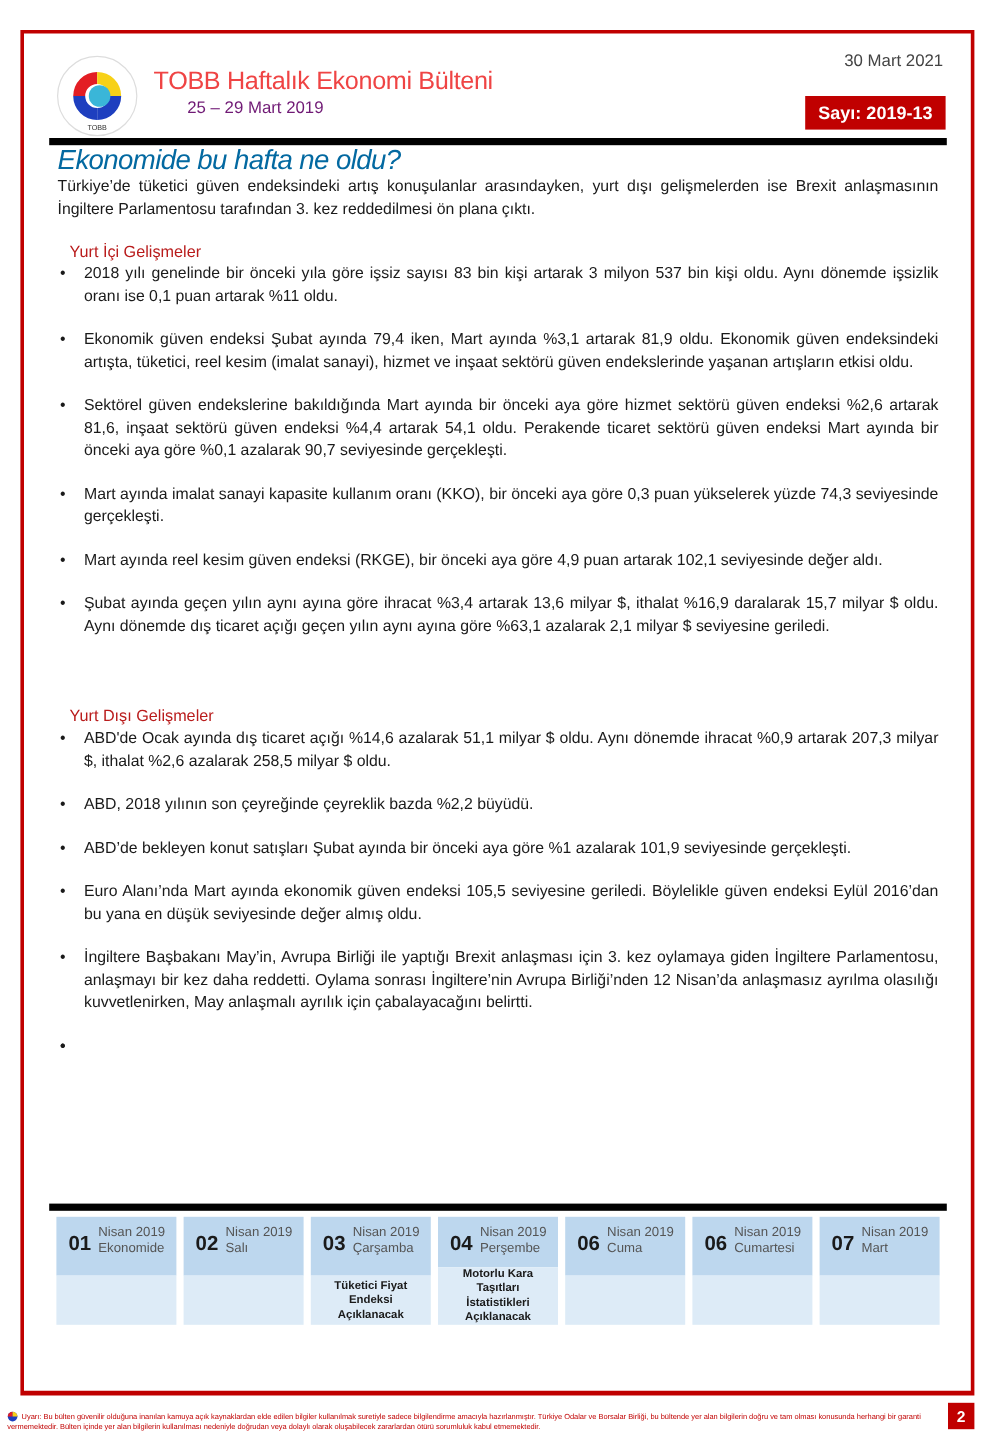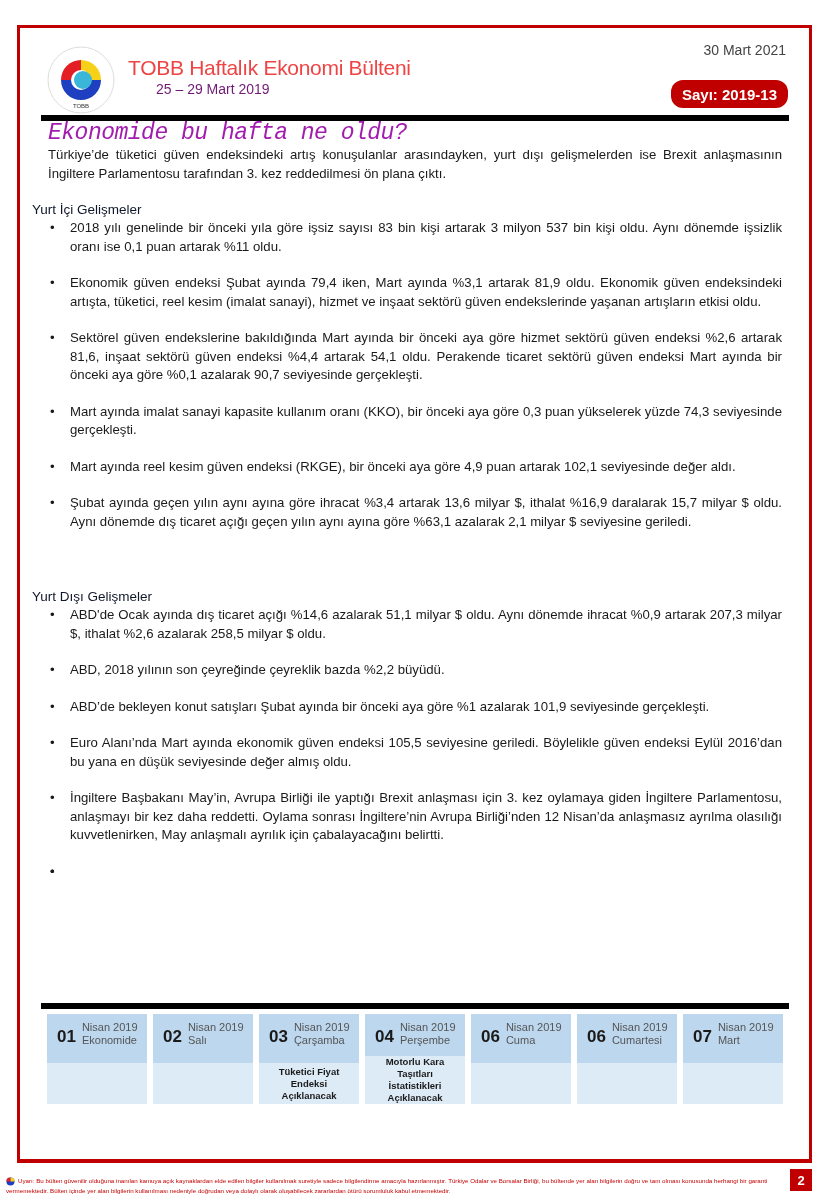--- a/index.html
+++ b/index.html
@@ -2,27 +2,27 @@
 <html><head>
 <meta charset="utf-8">
 <style>
   html, body { margin:0; padding:0; background:#ffffff; }
   body { width:831px; height:1200px; position:relative; overflow:hidden; font-family:"Liberation Sans", sans-serif; color:#1a1a1a; }
   .frame { position:absolute; left:17px; top:25px; width:795px; height:1138px; border:3px solid #c00000; border-bottom:4px solid #c00000; box-sizing:border-box; }
   .logo { position:absolute; left:47px; top:46px; width:68px; height:68px; }
   .title { position:absolute; left:128px; top:56px; font-size:21px; color:#ef4444; letter-spacing:-0.3px; }
   .subtitle { position:absolute; left:128px; top:81px; font-size:14px; color:#701a75;margin-left:28px; }
   .date { position:absolute; right:45px; top:42px; font-size:14px; color:#444; }
-  .issue { position:absolute; left:671px; top:80px; width:117px; height:28px; background:#c00000; color:#fff; font-weight:bold; font-size:15px; display:flex; align-items:center; justify-content:center;border-radius:12px; }
+  .issue { position:absolute; left:671px; top:80px; width:117px; height:28px; background:#c00000; color:#fff; font-weight:bold; font-size:15px; display:flex; align-items:center; justify-content:center; }
   .rule { position:absolute; left:41px; width:748px; height:6px; background:#000; }
   .rule.top { top:115px; }
   .rule.bottom { top:1003px; }
-  .headline { position:absolute; left:48px; top:120px; font-size:23px; font-style:italic; color:#a21caf; letter-spacing:-0.5px;font-family:Liberation Mono, monospace; }
+  .headline { position:absolute; left:48px; top:120px; font-size:23px; font-style:italic; color:#0369a1; letter-spacing:-0.5px; }
   .intro { position:absolute; left:48px; top:145px; width:734px; font-size:13.2px; line-height:19px; text-align:justify; }
-  .section-title { position:absolute; left:32px; font-size:13.5px; color:#0f172a; }
+  .section-title { position:absolute; left:58px; font-size:13.5px; color:#b91c1c; }
   .bullets { position:absolute; left:48px; width:734px; margin:0; padding:0; list-style:none; }
   .bullets li { position:relative; padding-left:22px; font-size:13.2px; line-height:18.5px; text-align:justify; }
   .bullets li .dot { position:absolute; left:2px; top:0; }
   .cal { position:absolute; top:1014px; left:47px; width:736px; height:90px; display:flex; gap:6px; }
   .day { flex:1; display:flex; flex-direction:column; }
   .day-head { height:49px; background:#bdd7ee; display:flex; align-items:flex-start; padding:7px 0 0 10px; box-sizing:border-box; }
   .day-num { font-size:17px; font-weight:bold; color:#1a1a1a; margin-top:6px; margin-right:6px; }
   .day-meta { font-size:11px; color:#555; line-height:13px; }
   .day-body { flex:1; background:#ddebf7; display:flex; align-items:center; justify-content:center; text-align:center; font-size:9.5px; font-weight:bold; line-height:12px; color:#1a1a1a; padding:0 6px; }
   .disclaimer { position:absolute; left:6px; top:1176px; width:775px; font-size:6.2px; line-height:9px; color:#c00000; }

